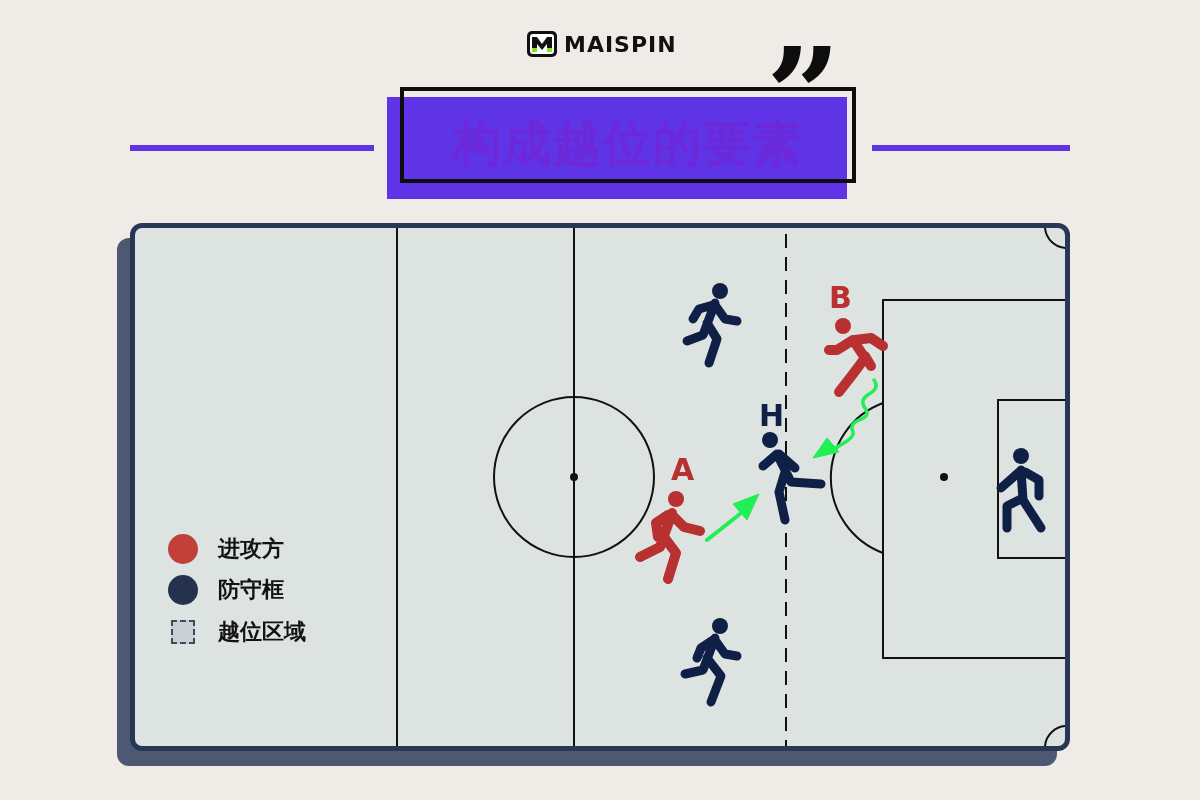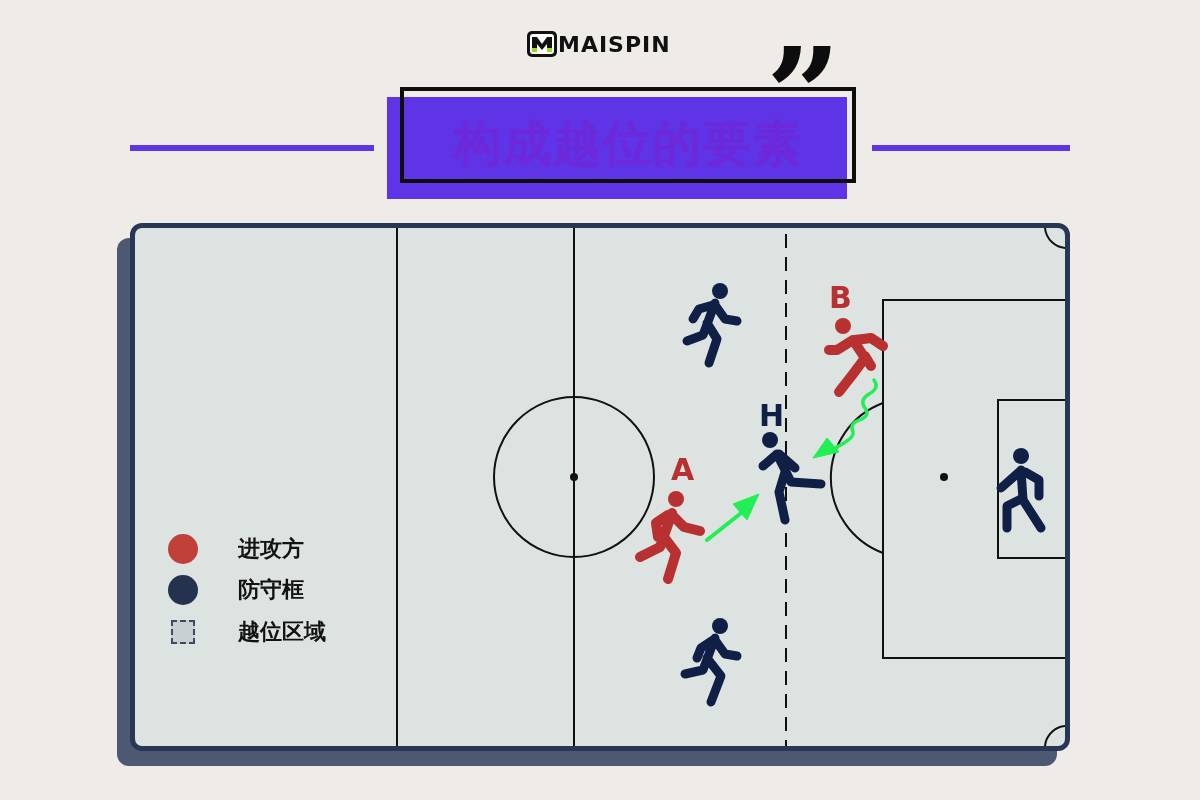--- a/index.html
+++ b/index.html
@@ -1,31 +1,31 @@
 <!DOCTYPE html>
 <html><head>
 <meta charset="utf-8">
 <style>
   html,body{margin:0;padding:0;}
   body{width:1200px;height:800px;background:#efebe6;position:relative;overflow:hidden;font-family:"DejaVu Sans","Liberation Sans",sans-serif;}
-  .logo{position:absolute;left:526px;top:29px;height:30px;display:flex;align-items:center;}
+  .logo{position:absolute;left:526px;top:29px;height:30px;display:flex;align-items:center;gap:6px;}
   .logo-mark{width:32px;height:28px;}
   .logo-text{font-family:"DejaVu Sans",sans-serif;font-weight:bold;font-size:22px;letter-spacing:1px;color:#111;}
   .title-line{position:absolute;top:145px;height:6px;background:#5f33e6;}
   .title-line.left{left:130px;width:244px;}
   .title-line.right{left:872px;width:198px;}
   .title-bg{position:absolute;left:387px;top:97px;width:460px;height:102px;background:#5f33e6;}
   .title-frame{position:absolute;left:400px;top:87px;width:456px;height:96px;border:4px solid #0d0d0d;box-sizing:border-box;}
   .title-text{position:absolute;left:400px;top:112px;width:456px;text-align:center;font-family:"DejaVu Sans",sans-serif;font-weight:bold;font-size:48px;color:#6d28d9;letter-spacing:2px;padding-left:-20px;}
   .quote{position:absolute;left:766px;top:30px;font-family:"DejaVu Serif",serif;font-weight:bold;font-size:130px;line-height:130px;color:#0d0d0d;}
   .field-shadow{position:absolute;left:117px;top:238px;width:940px;height:528px;background:#4d5872;border-radius:12px;}
   .field{position:absolute;left:130px;top:223px;width:940px;height:528px;background:#dde3e1;border:5px solid #283756;border-radius:12px;box-sizing:border-box;overflow:hidden;}
   svg.pitch{position:absolute;left:0;top:0;}
   .legend{position:absolute;left:168px;top:528px;}
-  .legend-item{display:flex;align-items:center;height:41.5px;gap:20px;}
+  .legend-item{display:flex;align-items:center;height:41.5px;}
   .legend-sym{width:36px;height:30px;display:flex;align-items:center;justify-content:flex-start;margin-right:14px;}
   .legend-label{font-family:"DejaVu Sans",sans-serif;font-weight:bold;font-size:22px;color:#121212;}
   .dot{width:30px;height:30px;border-radius:50%;}
   .sq{width:24px;height:24px;border:2px dashed #3f4a60;background:#c8d0d4;box-sizing:border-box;margin-left:3px;}
   .label-letter{position:absolute;font-family:"DejaVu Sans",sans-serif;font-weight:bold;font-size:30px;}
 </style>
 </head>
 <body>
 
 <div class="logo">

